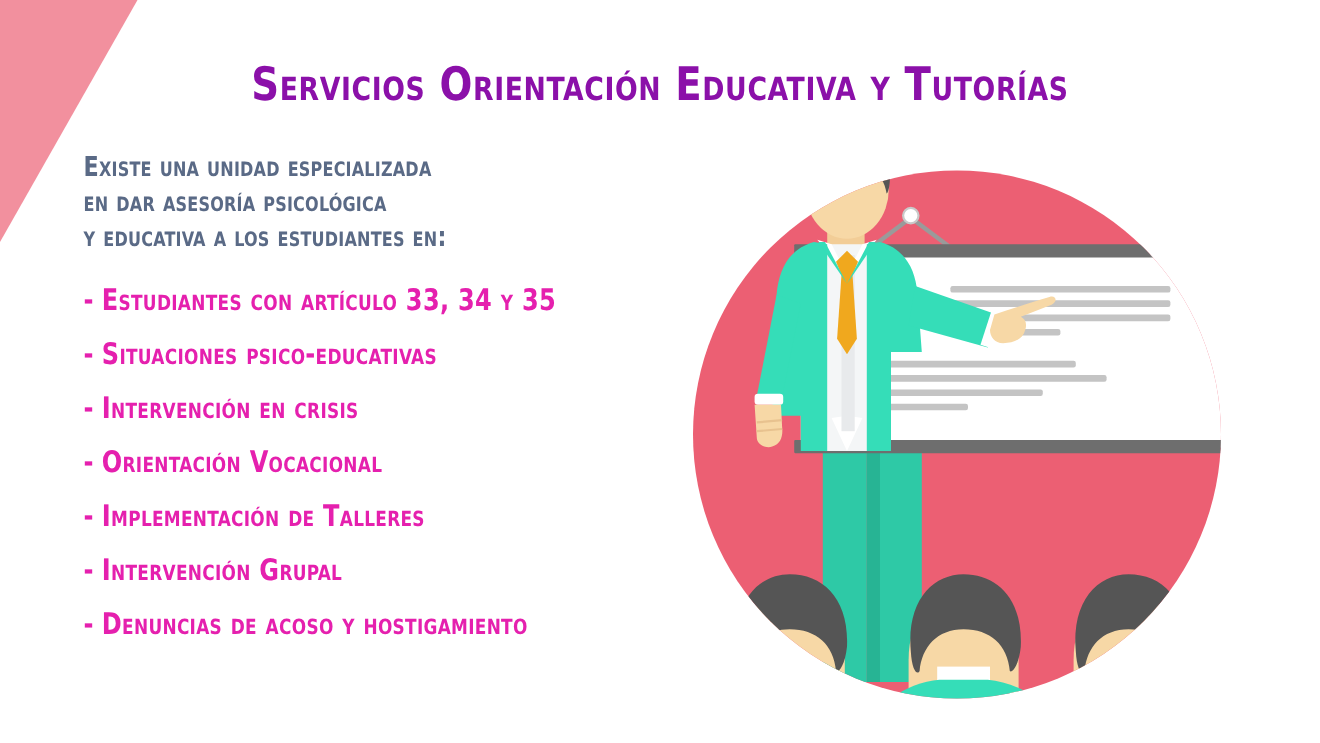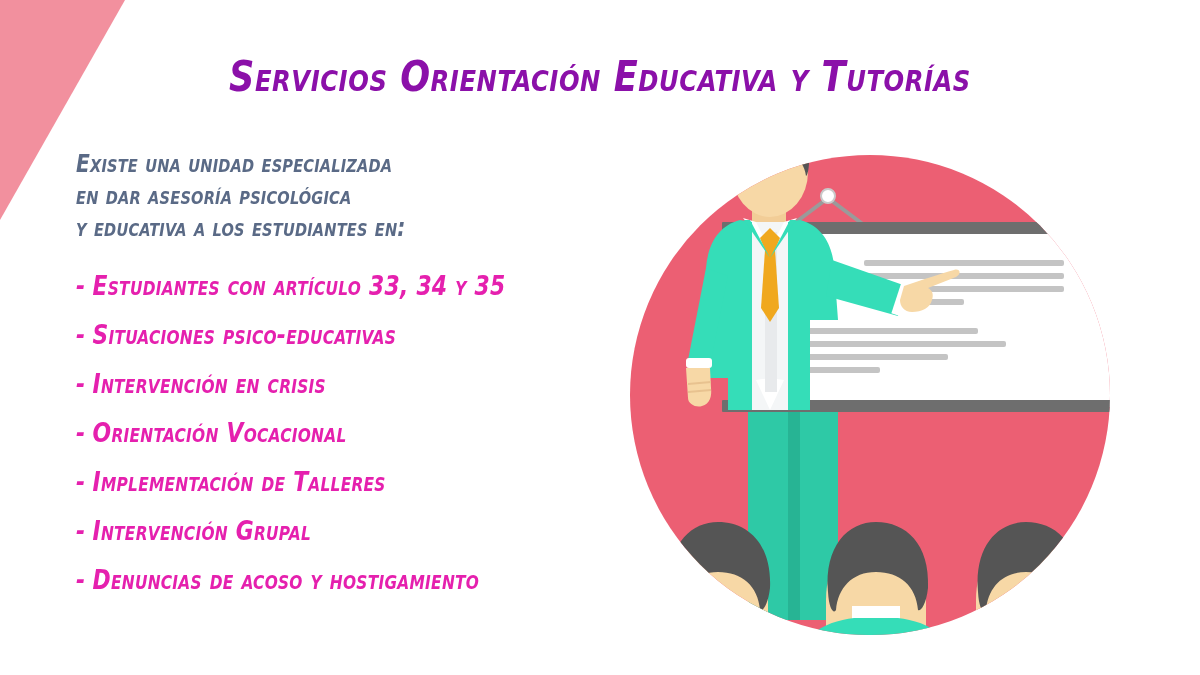--- a/index.html
+++ b/index.html
@@ -10,21 +10,20 @@
   }
   body {
     font-family: "Liberation Sans", sans-serif;
   }
   #slide {
     position: relative;
     width: 1200px;
     height: 675px;
     background: #ffffff;
     overflow: hidden;
-    font-style: italic;
   }
 
   
   .corner-triangle {
     position: absolute;
     left: 0;
     top: 0;
     width: 0;
     height: 0;
     border-left: 125px solid #f2909e;
@@ -48,21 +47,21 @@
     letter-spacing: 0.6px;
     transform: scaleX(0.93);
     transform-origin: center center;
     white-space: nowrap;
   }
 
   
   .text-column {
     position: absolute;
     left: 76px;
-    top: 148px;
+    top: 136px;
     width: 560px;
     z-index: 6;
   }
   .intro-block {
     color: #5a6a86;
     font-family: "DejaVu Sans Condensed", "Liberation Sans Narrow", "Liberation Sans", sans-serif;
     font-weight: bold;
     font-size: 25px;
     font-variant: small-caps;
     line-height: 1.28;

